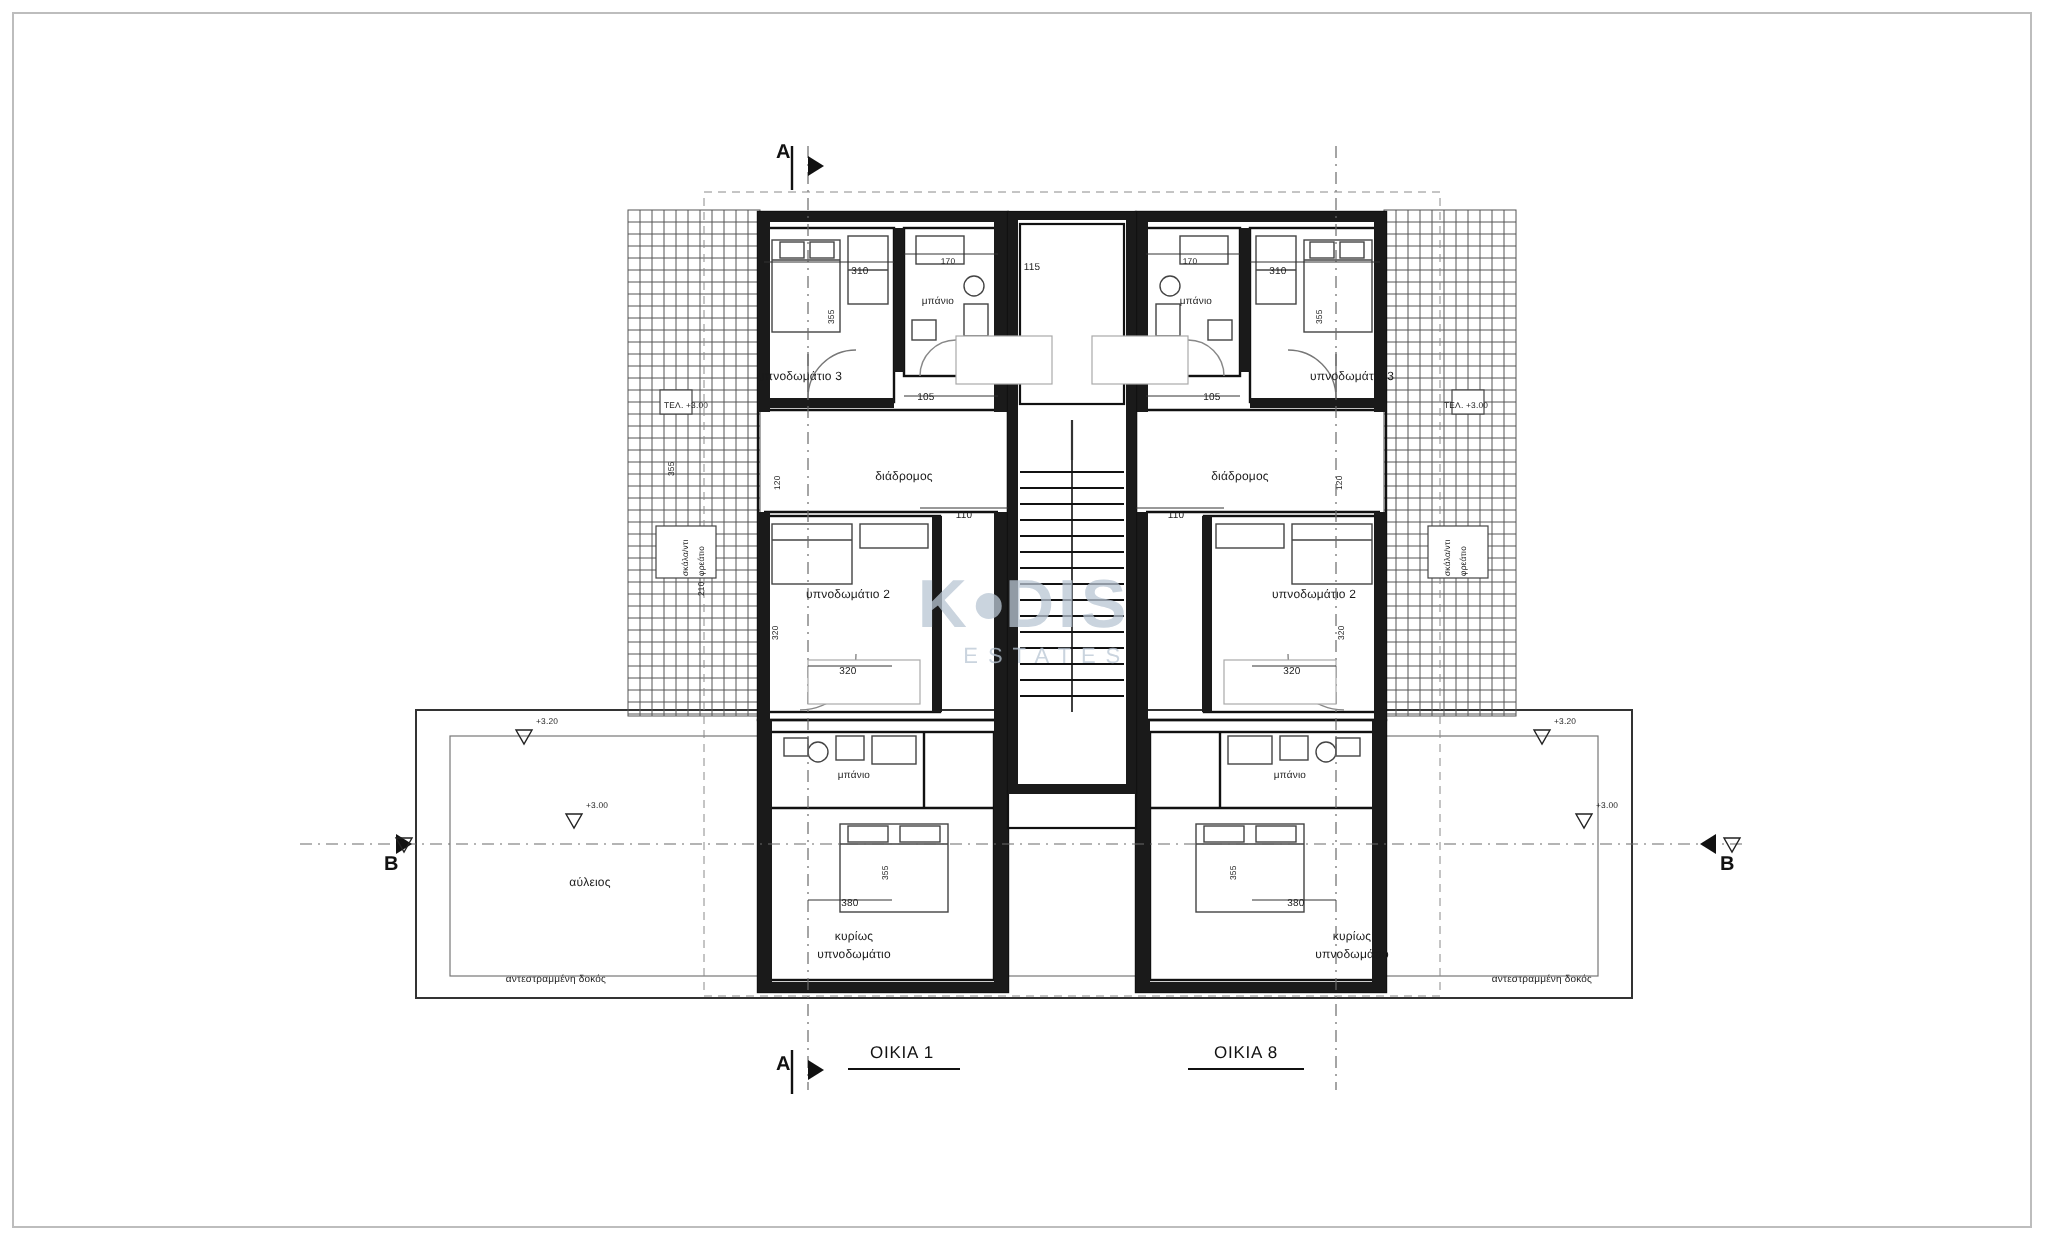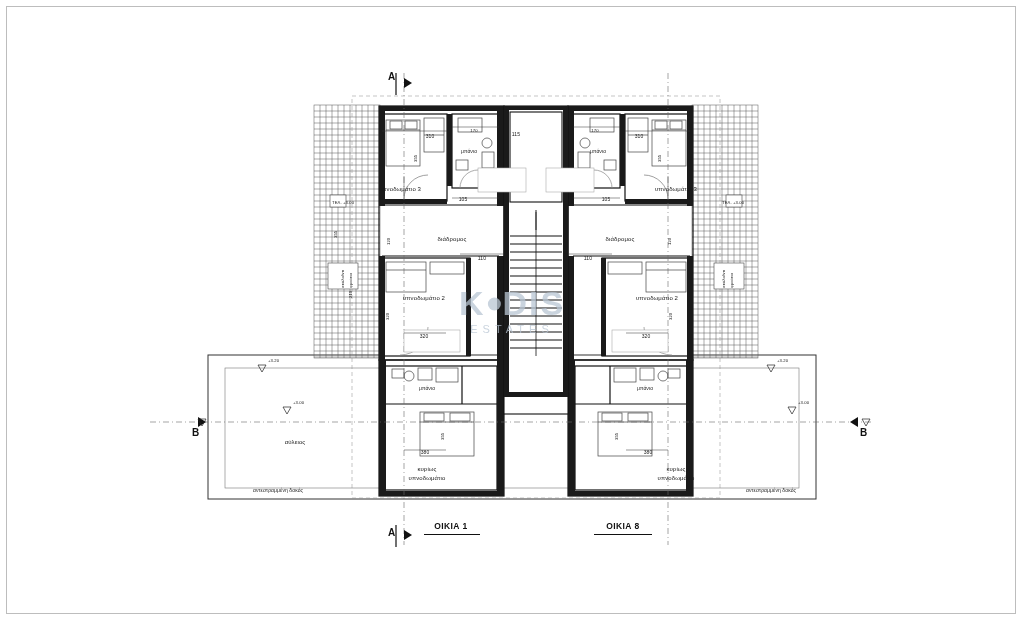--- a/index.html
+++ b/index.html
@@ -40,21 +40,21 @@
   .lbl.t5 { font-size: 5px; }
   .lbl.t4 { font-size: 4.2px; }
   .lbl.c { text-align: center; transform: translateX(-50%); }
   .lbl.rot {
     transform-origin: left top;
     transform: rotate(-90deg);
   }
   .house-tag {
     position: absolute;
     font-size: 8.5px;
-    font-weight: bold;
+    font-weight: normal;
     color: #111;
     text-align: right;
     transform: translateX(-50%);
     letter-spacing: 0.4px;
   }
   .house-tag-underline {
     position: absolute;
     height: 1px;
     background: #111;
   }
@@ -62,21 +62,21 @@
     position: absolute;
     font-size: 10px;
     font-weight: bold;
     color: #111;
   }
   .watermark {
     position: absolute;
     left: 512px;
     top: 310px;
     transform: translate(-50%, -50%);
-    text-align: center;
+    text-align: right;
     color: #b9c6d4;
     opacity: 0.75;
     pointer-events: none;
   }
   .watermark .wm-main {
     font-size: 34px;
     font-weight: bold;
     letter-spacing: 2px;
     line-height: 1;
   }

